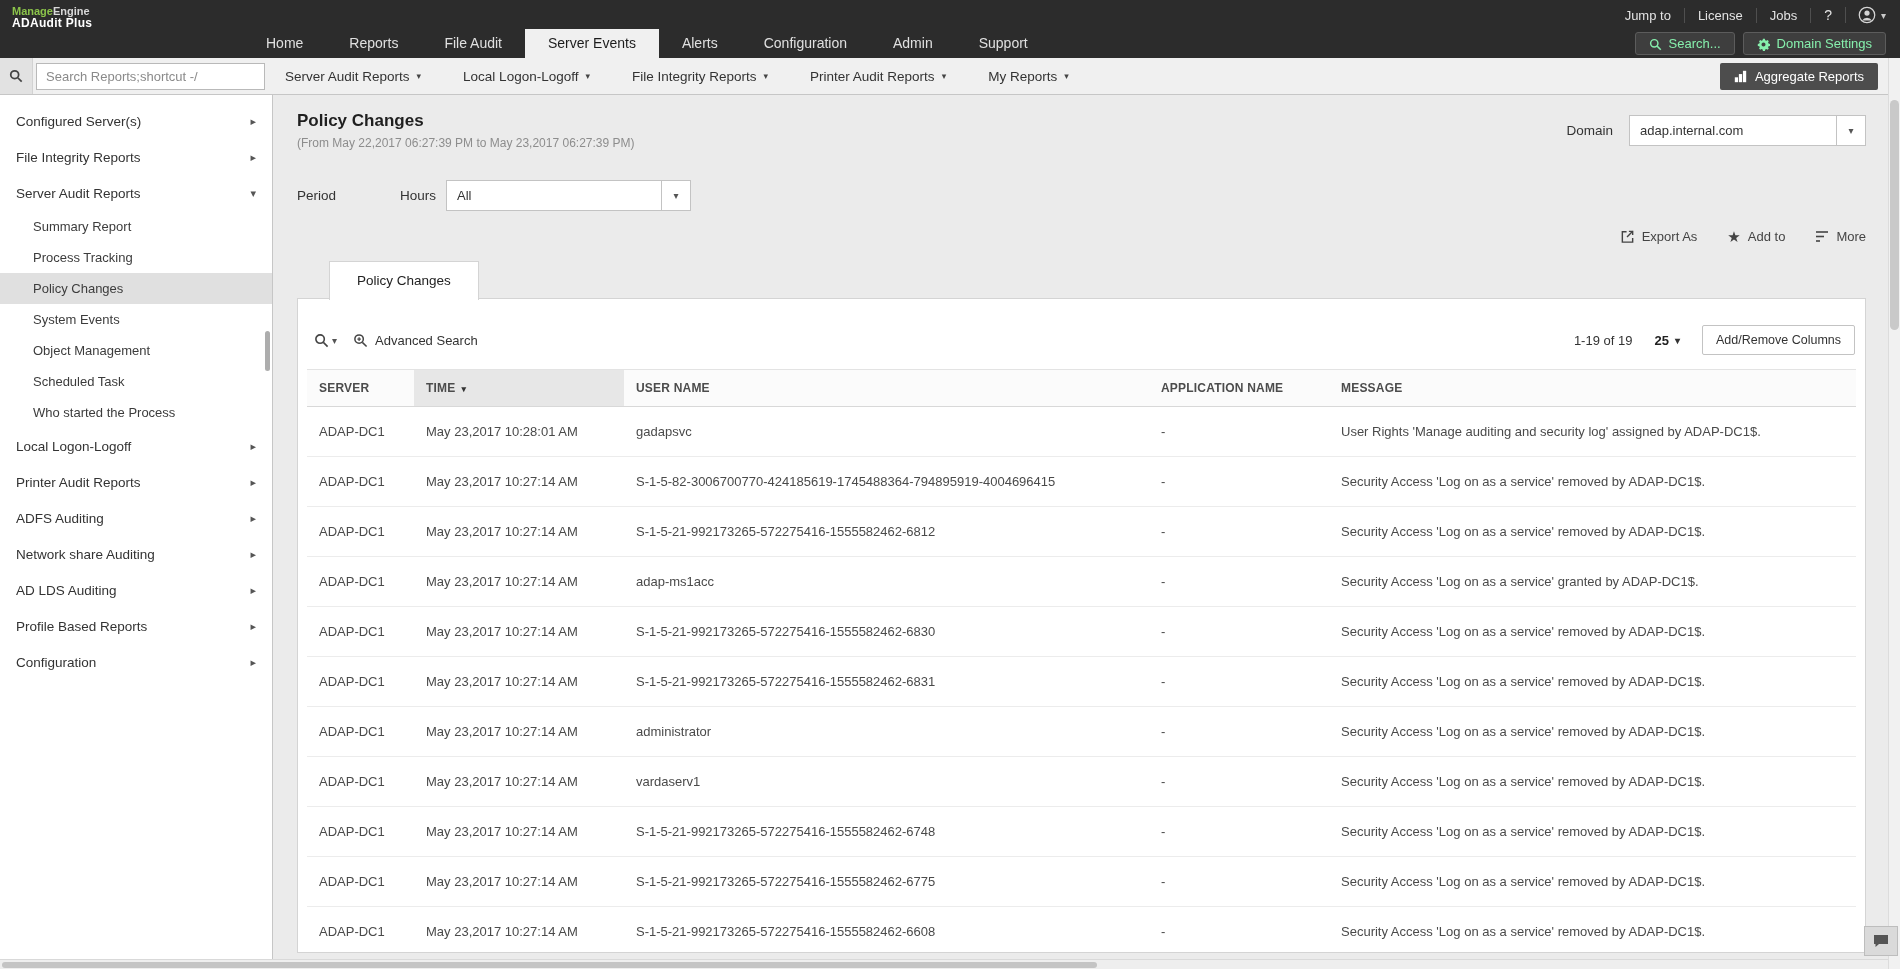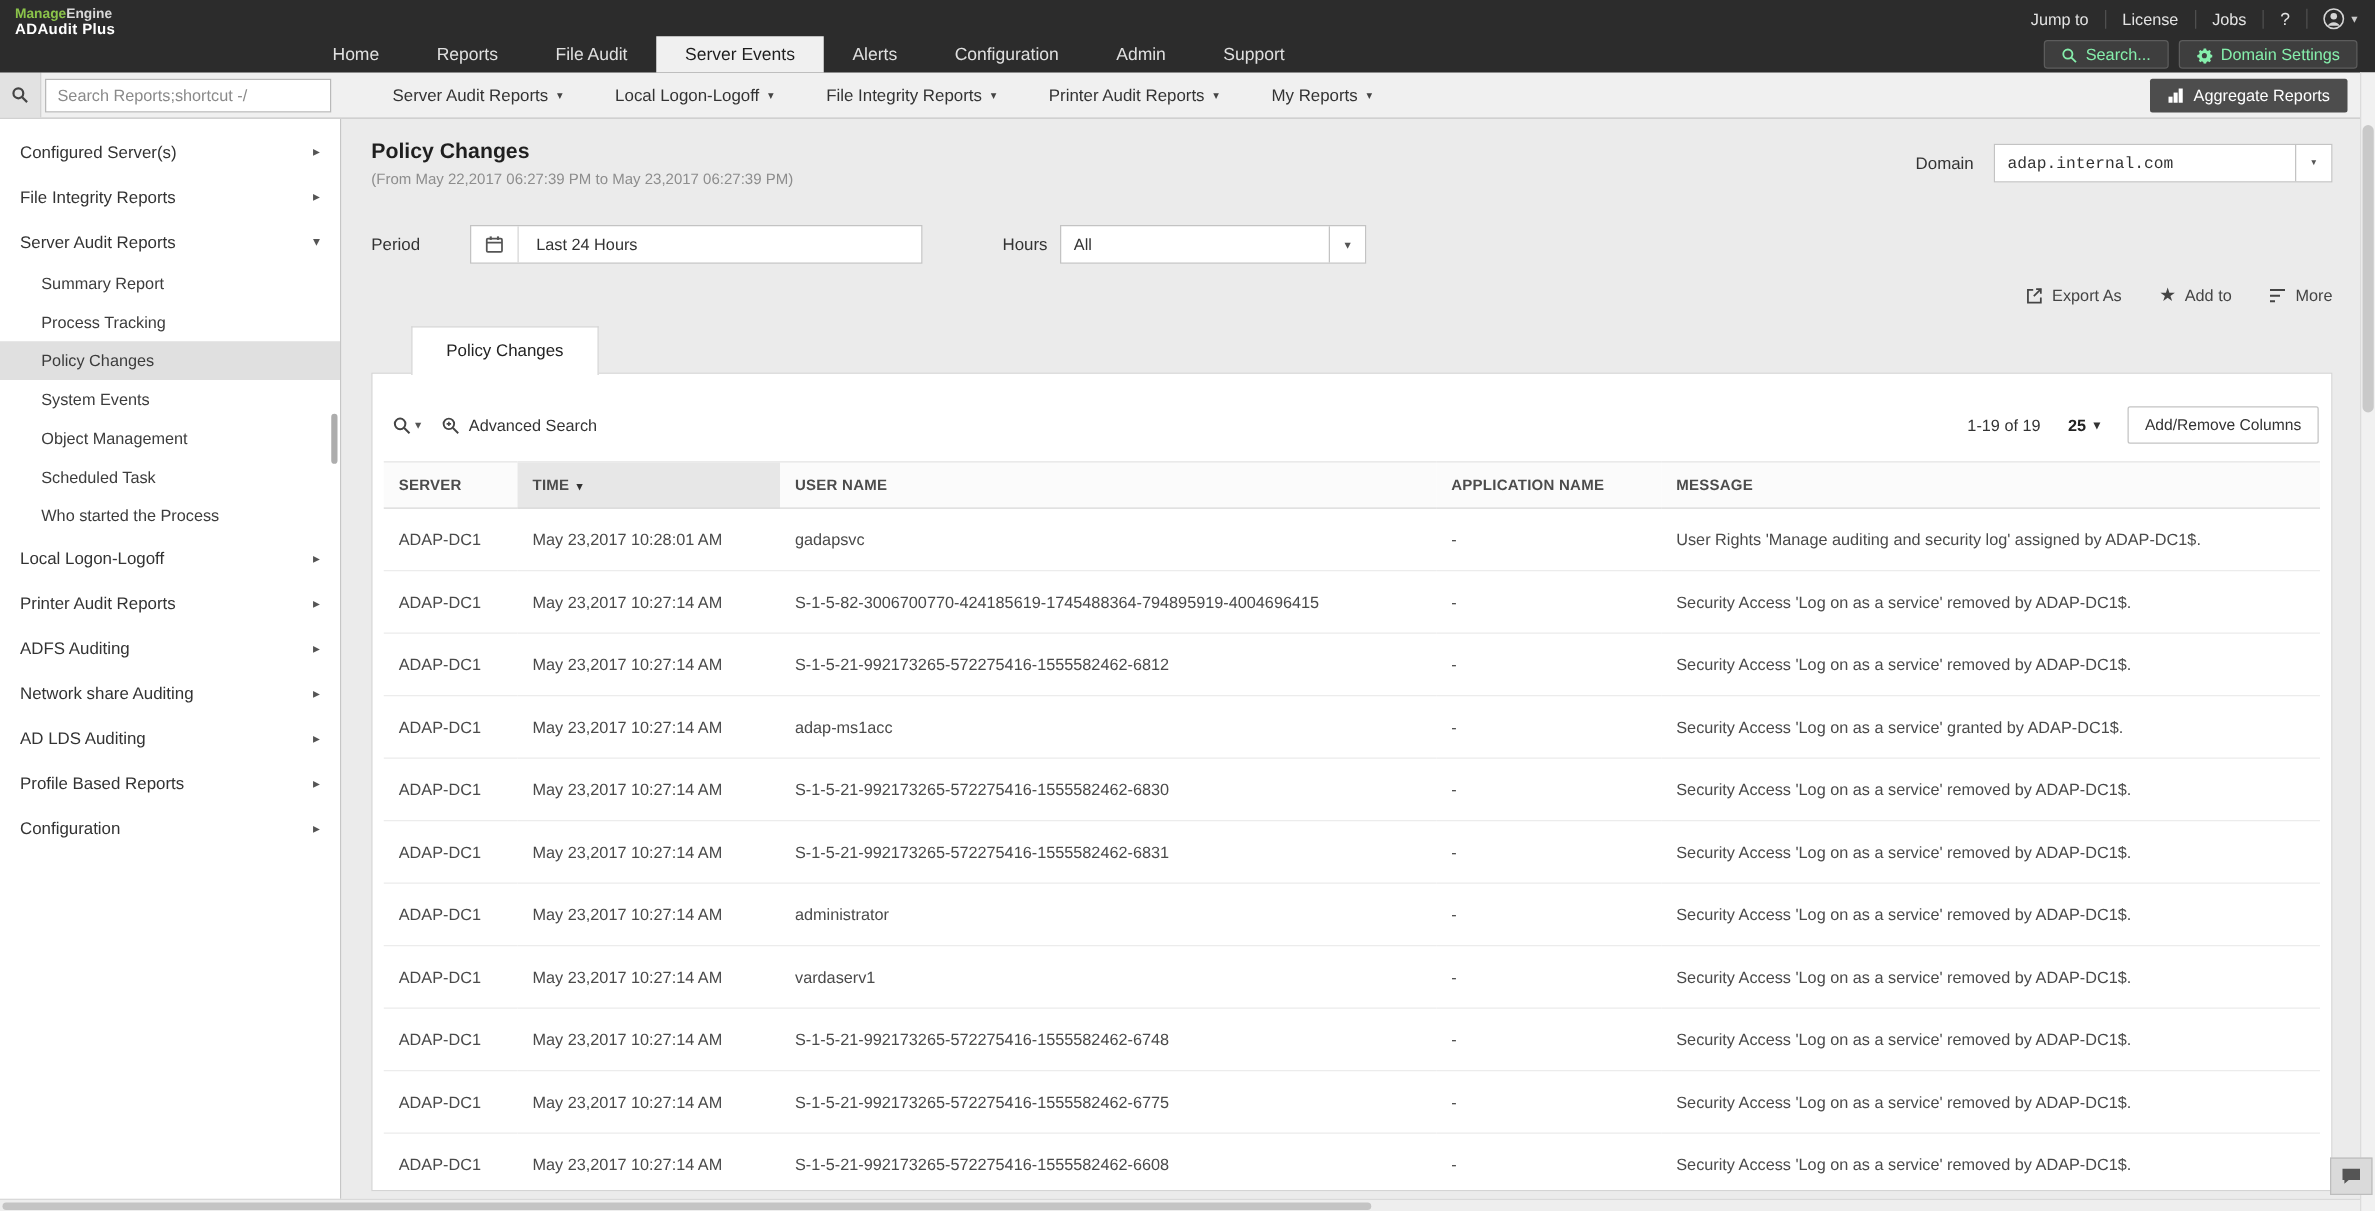--- a/index.html
+++ b/index.html
@@ -20,21 +20,21 @@
   .help{padding:0 13px;border-right:1px solid #4f4f4f;cursor:pointer;font-size:14px;}
   .user-wrap{display:flex;align-items:center;gap:5px;margin-left:12px;cursor:pointer;color:#d5d5d5;}
   .caret{font-size:10px;color:#c9c9c9;}
   .nav-tabs{position:absolute;left:243px;bottom:0;display:flex;height:29px;}
   .nav-tab{padding:0 23px;line-height:29px;font-size:14px;color:#e0e0e0;cursor:pointer;white-space:nowrap;}
   .nav-tab.active{background:#f0f0f0;color:#1d1d1d;}
   .nav-right{position:absolute;right:14px;bottom:3px;display:flex;gap:8px;}
   .nav-btn{display:flex;align-items:flex-end;gap:7px;background:#3e3e3e;border:1px solid #5c5c5c;border-radius:3px;color:#86efac;font-size:13px;padding:3px 13px;cursor:pointer;white-space:nowrap;}
 
   
-  .subnav{height:37px;background:#f0f0f0;border-bottom:1px solid #c6c6c6;display:flex;align-items:center;position:relative;z-index:9;gap:29px;}
+  .subnav{height:37px;background:#f0f0f0;border-bottom:1px solid #c6c6c6;display:flex;align-items:center;position:relative;z-index:9;}
   .subnav-left{width:273px;display:flex;align-items:center;height:100%;flex:0 0 auto;}
   .search-strip{width:33px;height:100%;display:flex;align-items:center;justify-content:center;background:#e2e2e2;border-right:1px solid #d2d2d2;color:#444;cursor:pointer;}
   .report-search{width:229px;height:27px;border:1px solid #b9b9b9;margin-left:3px;padding:0 9px;font-size:13px;color:#555;background:#fff;font-family:inherit;outline:none;}
   .report-search::placeholder{color:#8a8a8a;}
   .subnav-menus{display:flex;align-items:center;gap:42px;margin-left:12px;font-size:13.5px;color:#333;}
   .menu-item{display:flex;align-items:center;gap:7px;cursor:pointer;white-space:nowrap;}
   .menu-caret{font-size:9px;color:#444;}
   .aggregate-btn{margin-left:auto;margin-right:22px;display:flex;align-items:center;gap:8px;background:#4d4d4d;color:#fff;font-size:13px;padding:6px 14px;border-radius:2px;cursor:pointer;white-space:nowrap;}
 
   
@@ -46,21 +46,21 @@
   .side-child.selected{background:#e0e0e0;}
   .side-scroll-thumb{position:absolute;right:2px;top:236px;width:5px;height:40px;background:#adadad;border-radius:3px;}
 
   .main{flex:1;position:relative;min-width:0;}
   .page-head{display:flex;justify-content:space-between;align-items:flex-start;margin:16px 34px 0 24px;}
   .page-title{font-size:17px;font-weight:bold;color:#1f1f1f;}
   .page-subtitle{font-size:12px;color:#8d8d8d;margin-top:5px;}
   .domain-wrap{display:flex;align-items:center;gap:16px;margin-top:4px;}
   .f-label{font-size:13.5px;color:#333;white-space:nowrap;}
   .select-box{display:flex;align-items:center;justify-content:space-between;background:#fff;border:1px solid #c3c3c3;height:31px;cursor:pointer;}
-  .domain-select{width:271px;font-family:Liberation Mono, monospace;}
+  .domain-select{width:237px;}
   .select-text{padding:0 10px;font-size:13px;color:#333;white-space:nowrap;overflow:hidden;}
   .select-caret{width:29px;height:100%;border-left:1px solid #c3c3c3;display:flex;align-items:center;justify-content:center;font-size:10px;color:#555;flex:0 0 auto;}
 
   .filter-row{display:flex;align-items:center;margin:30px 30px 0 24px;}
   .period-box{display:flex;align-items:center;width:362px;height:31px;background:#fff;border:1px solid #c3c3c3;margin-left:40px;cursor:pointer;}
   .cal-cell{width:38px;height:100%;display:flex;align-items:center;justify-content:center;border-right:1px solid #d6d6d6;color:#555;}
   .period-text{padding-left:14px;font-size:13px;color:#333;}
   .hours-label{margin-left:64px;}
   .hours-select{width:245px;margin-left:10px;}
   .objects-wrap{margin-left:auto;margin-right:210px;display:flex;align-items:center;}
@@ -273,31 +273,20 @@
           <span class="f-label">Domain</span>
           <div class="select-box domain-select">
             <span class="select-text">adap.internal.com</span>
             <span class="select-caret">▾</span>
           </div>
         </div>
       </div>
 
       <div class="filter-row">
         <span class="f-label">Period</span>
-        <div class="period-box">
-          <span class="cal-cell">
-            <svg width="15" height="15" viewBox="0 0 16 16">
-                <rect x="1.5" y="3" width="13" height="11.5" rx="1" fill="none" stroke="currentColor" stroke-width="1.5"></rect>
-                <line x1="1.5" y1="6.5" x2="14.5" y2="6.5" stroke="currentColor" stroke-width="1.5"></line>
-                <rect x="4" y="1.2" width="1.8" height="3" fill="currentColor"></rect>
-                <rect x="10.2" y="1.2" width="1.8" height="3" fill="currentColor"></rect>
-              </svg>
-          </span>
-          <span class="period-text">Last 24 Hours</span>
-        </div>
         <span class="f-label hours-label">Hours</span>
         <div class="select-box hours-select">
           <span class="select-text">All</span>
           <span class="select-caret">▾</span>
         </div>
       </div>
 
       <div class="action-row">
         <div class="action-item">
           <span class="icon">

